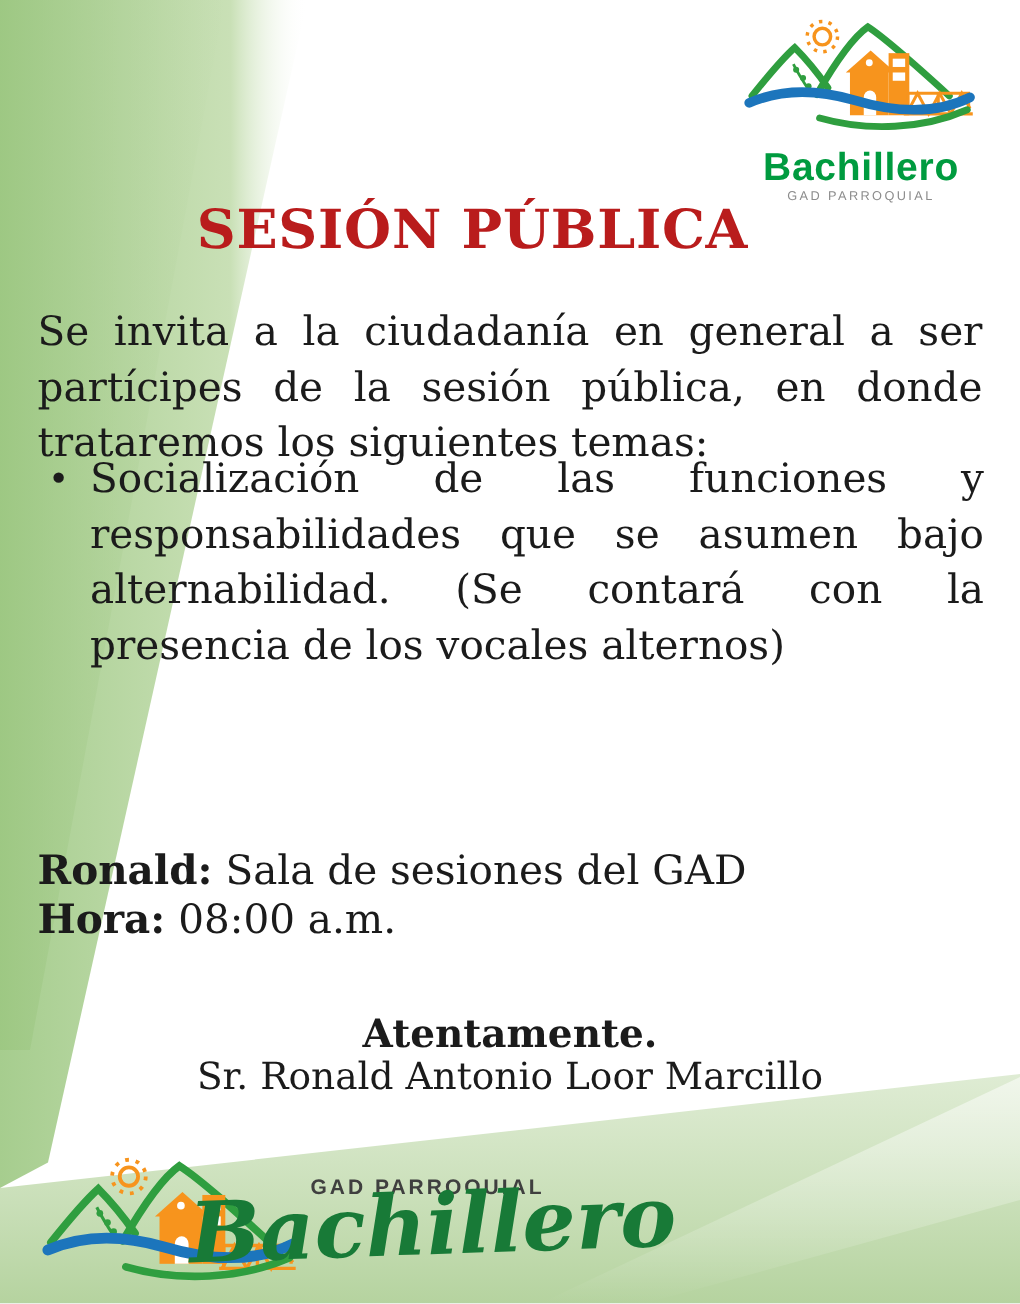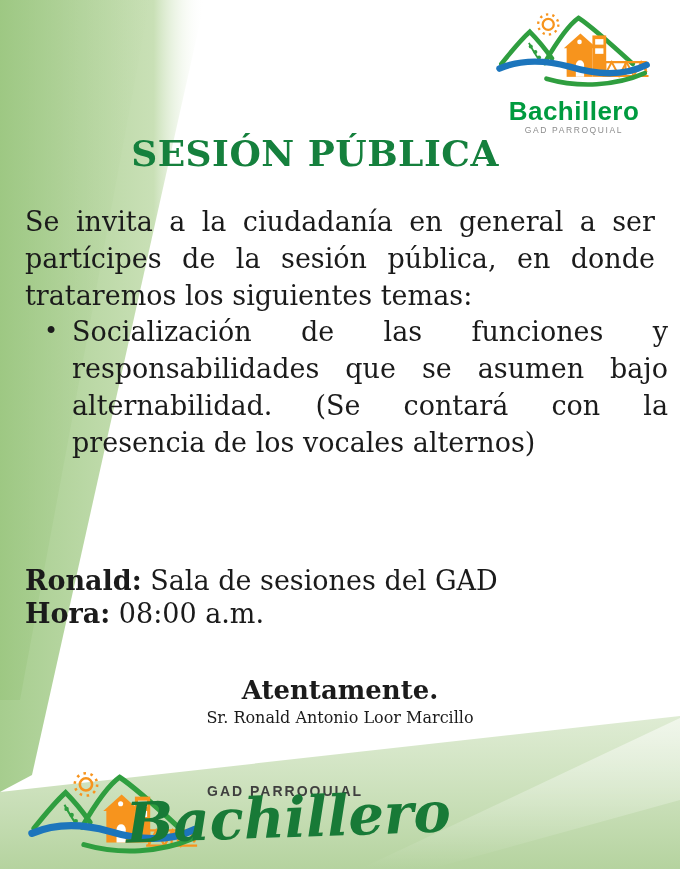--- a/index.html
+++ b/index.html
@@ -12,59 +12,59 @@
     font-family:"DejaVu Serif", serif;
     color:#1b1b1b;
   }
   
   .bg{position:absolute;inset:0;z-index:0;}
   
   .title{
     position:absolute;top:108px;left:95px;width:440px;
     text-align:center;
     font-size:36px;font-weight:bold;letter-spacing:.5px;
-    color:#15803d;z-index:2;
+    color:#b91c1c;z-index:2;
   }
   
   .logo-top{position:absolute;top:6px;right:20px;width:172px;text-align:center;z-index:2;}
   .logo-top .emblem{width:168px;height:92px;display:block;margin:0 auto;}
   .logo-top .brand{
     font-family:"Liberation Sans", sans-serif;
     font-weight:bold;font-size:26px;color:#009b3f;line-height:26px;letter-spacing:.5px;
   }
   .logo-top .brand-sub{
     font-family:"Liberation Sans", sans-serif;
     font-size:8.5px;color:#8c8c8c;letter-spacing:1.6px;line-height:12px;
   }
   
   .intro{
     position:absolute;top:176px;left:25px;width:630px;
     font-size:27px;line-height:37px;text-align:justify;z-index:2;
   }
   .bullets{
     position:absolute;top:301px;left:28px;width:628px;z-index:2;
-    margin:12px;padding:0;list-style:none;
+    margin:0;padding:0;list-style:none;
   }
   .bullets li{
     position:relative;
     padding-left:32px;
     font-size:27px;line-height:37px;text-align:justify;
   }
   .bullets li + li{margin-top:17px;}
   .bullets li::before{
     content:"\2022";
     position:absolute;left:4px;top:0;
     font-size:24px;
   }
   .details{position:absolute;top:564px;left:25px;z-index:2;font-size:27px;line-height:33px;}
   .details .val{white-space:pre-wrap;}
   
   .signature{position:absolute;top:676px;left:0;width:680px;text-align:center;z-index:2;}
   .signature .closing{font-size:26px;font-weight:bold;line-height:28px;}
-  .signature .signer{font-size:16px;line-height:27px;}
+  .signature .signer{font-size:25px;line-height:27px;}
   .signature .signer-title{font-size:23px;font-weight:bold;line-height:28px;letter-spacing:.2px;}
   
   .logo-bottom-emblem{position:absolute;left:22px;top:764px;width:185px;height:102px;z-index:2;}
   .logo-bottom-sub{
     position:absolute;left:207px;top:783px;z-index:2;
     font-family:"Liberation Sans", sans-serif;
     font-size:14px;font-weight:bold;color:#3f3f3f;letter-spacing:2px;
   }
   .logo-bottom-script{
     position:absolute;left:126px;top:782px;z-index:3;

